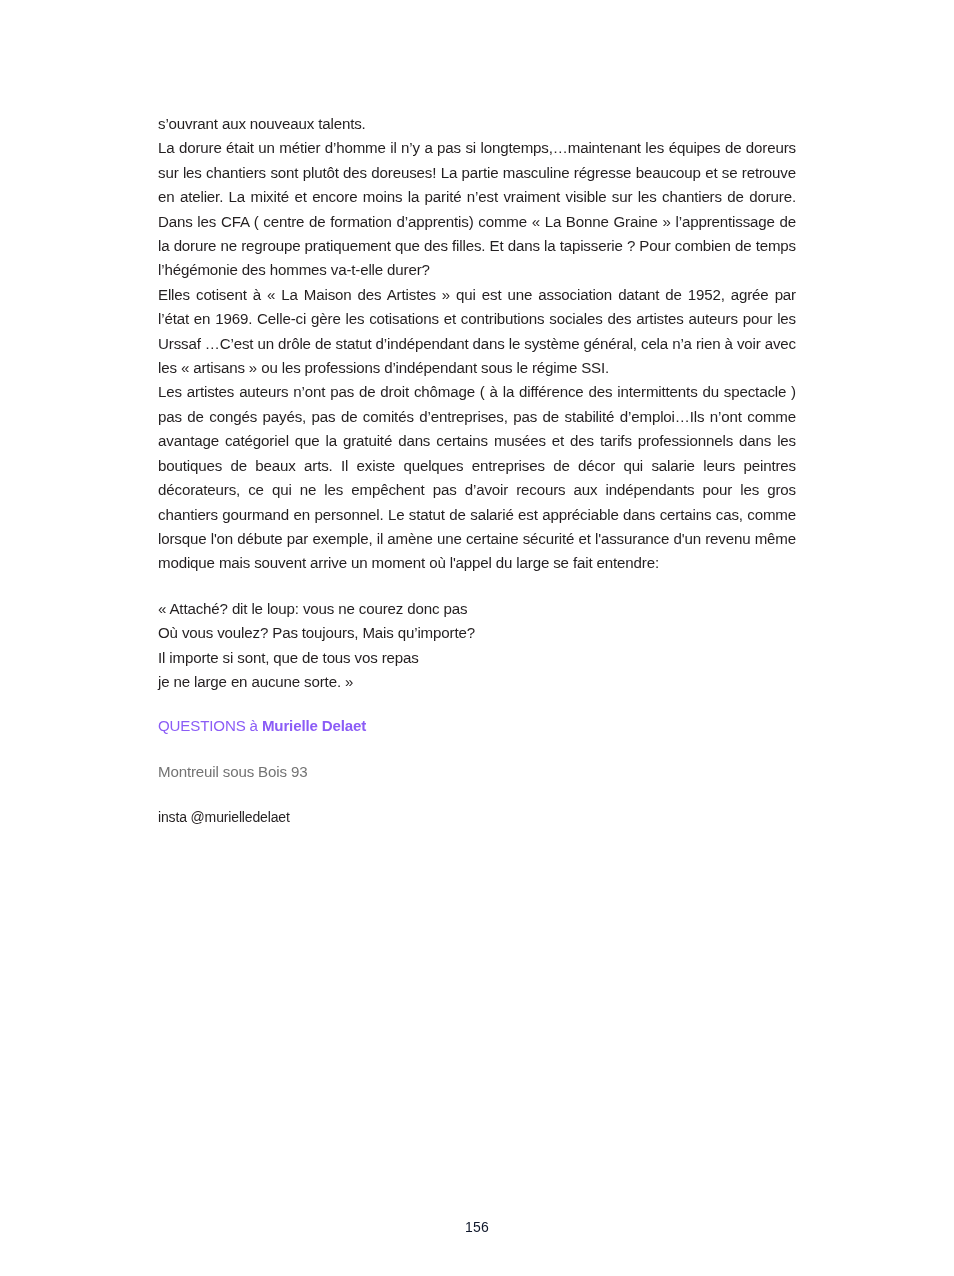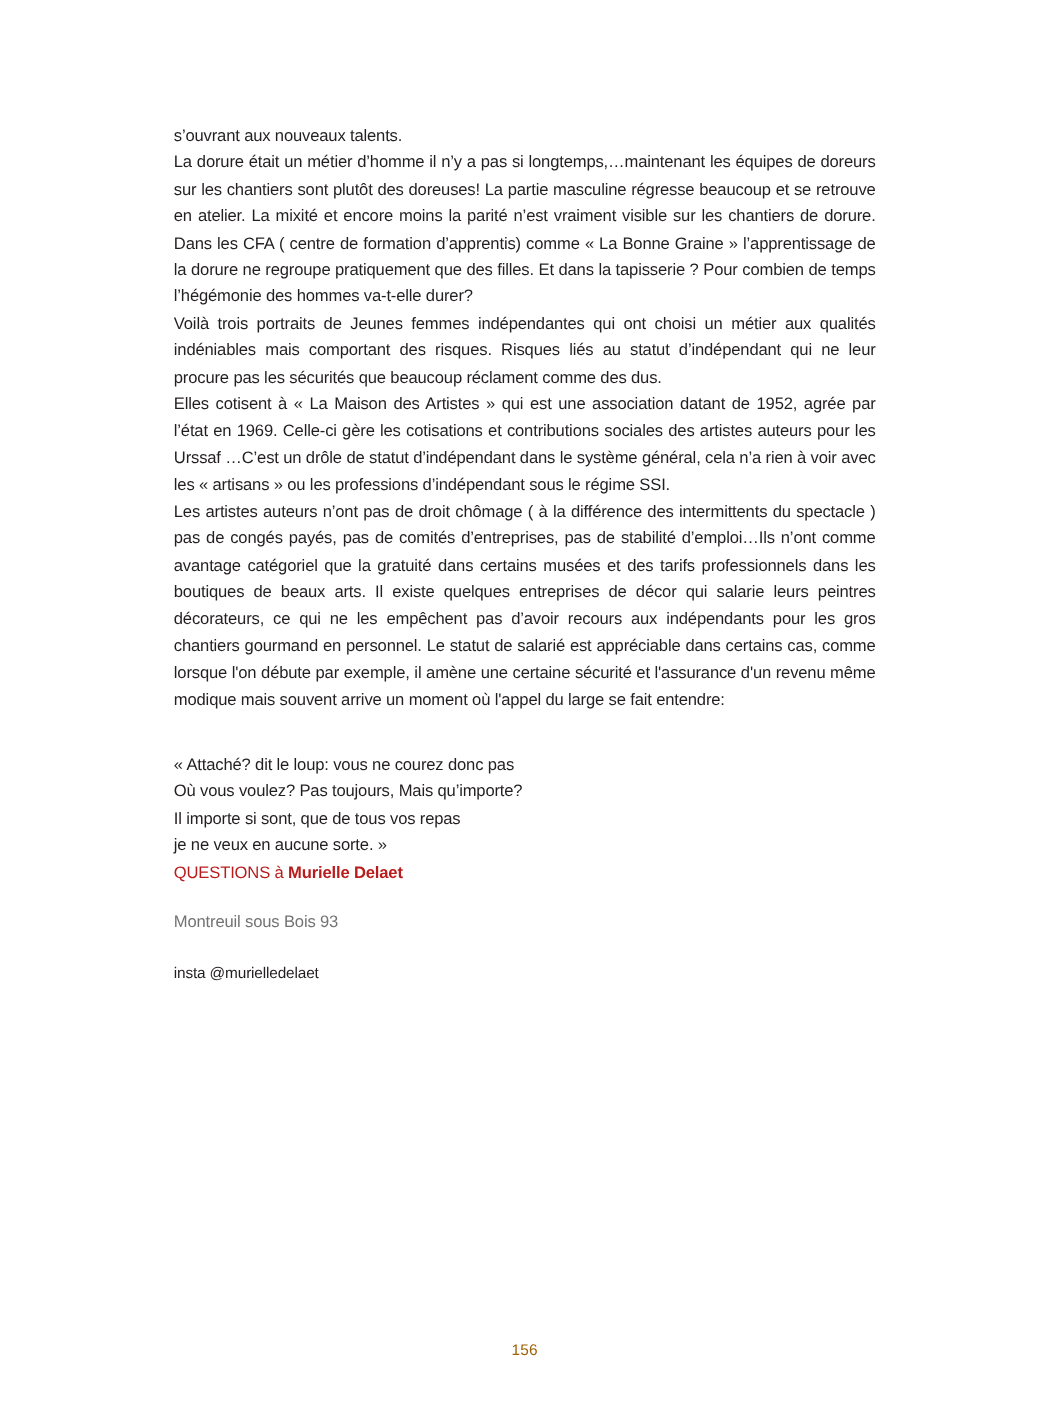--- a/index.html
+++ b/index.html
@@ -32,34 +32,35 @@
   p.body-par {
     margin: 0;
     font-size: 15.1px;
     line-height: 24.4px;
     text-align: justify;
     text-justify: inter-word;
     letter-spacing: -0.15px;
     color: #231f20;
   }
   .poem {
-    margin-top: 35px;
+    margin-top: 21px;
   }
   .poem .line {
     font-size: 15.1px;
     line-height: 24.4px;
     text-align: left;
     letter-spacing: -0.15px;
     color: #231f20;
   }
   .questions {
+    margin-top: 20px;
     font-size: 15.1px;
     line-height: 24.4px;
     letter-spacing: -0.15px;
-    color: #b91c1c;
+    color: #8b5cf6;
   }
   .questions b {
     font-weight: bold;
   }
   .addr {
     margin-top: 21px;
     font-size: 15.1px;
     line-height: 24.4px;
     letter-spacing: -0.15px;
     color: #737373;
@@ -71,41 +72,40 @@
     letter-spacing: -0.15px;
     color: #231f20;
   }
   .folio {
     position: absolute;
     left: 0;
     top: 1219px;
     width: 954px;
     text-align: center;
     font-size: 14px;
-    color: #a16207;
+    color: #0f172a;
     letter-spacing: 0.2px;
   }
 </style>
 </head>
 <body>
 
 <div class="page">
   <div class="content">
 
     <p class="body-par">s’ouvrant aux nouveaux talents.</p>
     <p class="body-par">La dorure était un métier d’homme il n’y a pas si longtemps,…maintenant les équipes de doreurs sur les chantiers sont plutôt des doreuses! La partie masculine régresse beaucoup et se retrouve en atelier. La mixité et encore moins la parité n’est vraiment visible sur les chantiers de dorure. Dans les CFA ( centre de formation d’apprentis) comme « La Bonne Graine » l’apprentissage de la dorure ne regroupe pratiquement que des filles. Et dans la tapisserie ? Pour combien de temps l’hégémonie des hommes va-t-elle durer?</p>
-    <p class="body-par">Voilà trois portraits de Jeunes femmes indépendantes qui ont choisi un métier aux qualités indéniables mais comportant des risques. Risques liés au statut d’indépendant qui ne leur procure pas les sécurités que beaucoup réclament comme des dus.</p>
     <p class="body-par">Elles cotisent à « La Maison des Artistes » qui  est une association datant de 1952, agrée par l’état en 1969. Celle-ci gère les cotisations et contributions sociales des artistes auteurs pour les Urssaf …C’est un drôle de statut d’indépendant dans le système général, cela n’a rien à voir avec les « artisans » ou les professions d’indépendant sous le régime SSI.</p>
     <p class="body-par">Les artistes auteurs n’ont pas de droit chômage ( à la différence des intermittents du spectacle ) pas de congés payés, pas de comités d’entreprises, pas de stabilité d’emploi…Ils n’ont comme avantage catégoriel que la gratuité dans certains musées et des tarifs professionnels dans les boutiques de beaux arts. Il existe quelques entreprises de décor qui salarie leurs peintres décorateurs, ce qui ne les empêchent pas d’avoir recours aux indépendants pour les gros chantiers gourmand en personnel. Le statut de salarié est appréciable dans certains cas, comme lorsque l'on débute par exemple, il amène une certaine sécurité et l'assurance d'un revenu même modique mais souvent arrive un moment où l'appel du large se fait entendre:</p>
 
     <div class="poem">
       <div class="line">« Attaché? dit le loup: vous ne courez donc pas</div>
       <div class="line">Où vous voulez? Pas toujours, Mais qu’importe?</div>
       <div class="line">Il importe si sont, que de tous vos repas</div>
-      <div class="line">je ne veux en aucune sorte. »</div>
+      <div class="line">je ne large en aucune sorte. »</div>
     </div>
 
     <div class="questions">
       <span>QUESTIONS à </span><b>Murielle Delaet</b>
     </div>
 
     <div class="addr">Montreuil sous Bois 93</div>
 
     <div class="insta">insta @murielledelaet</div>
 

